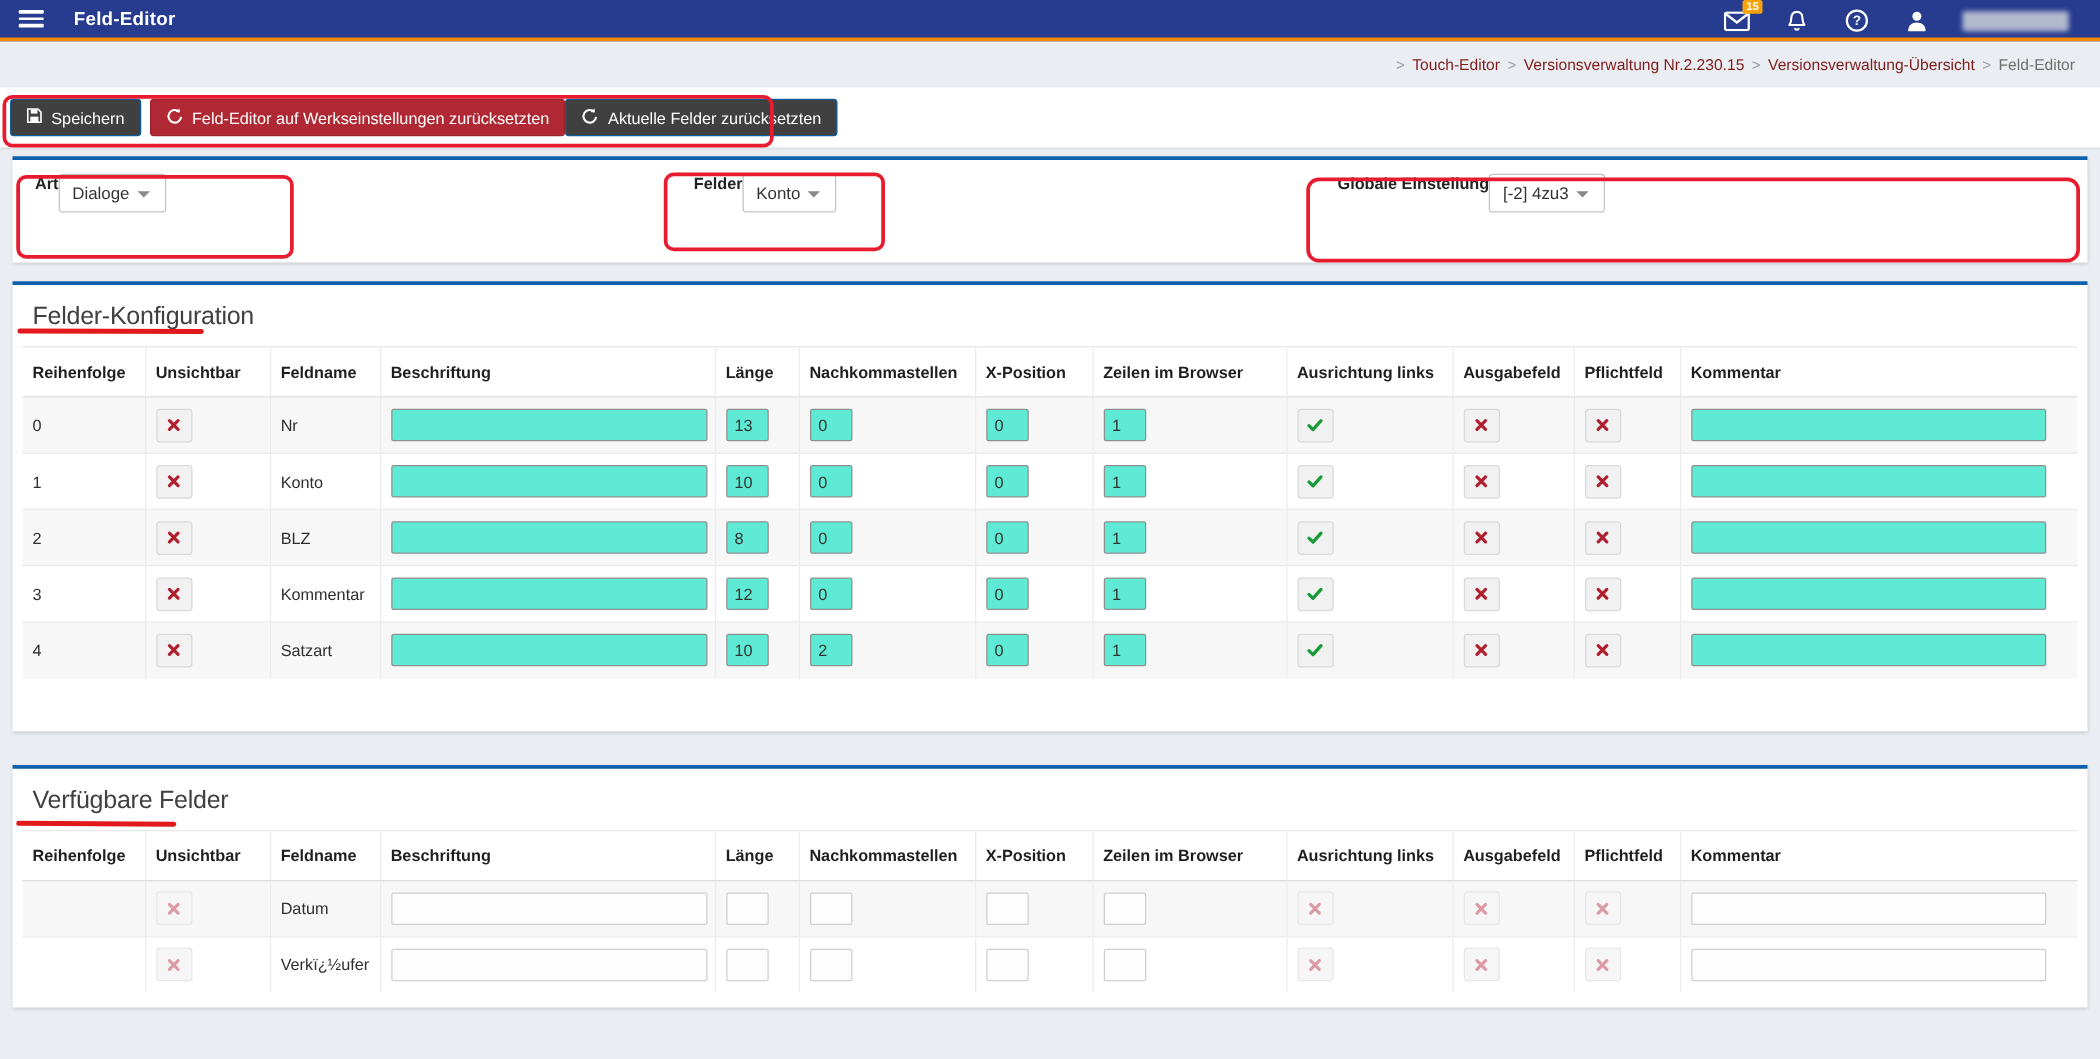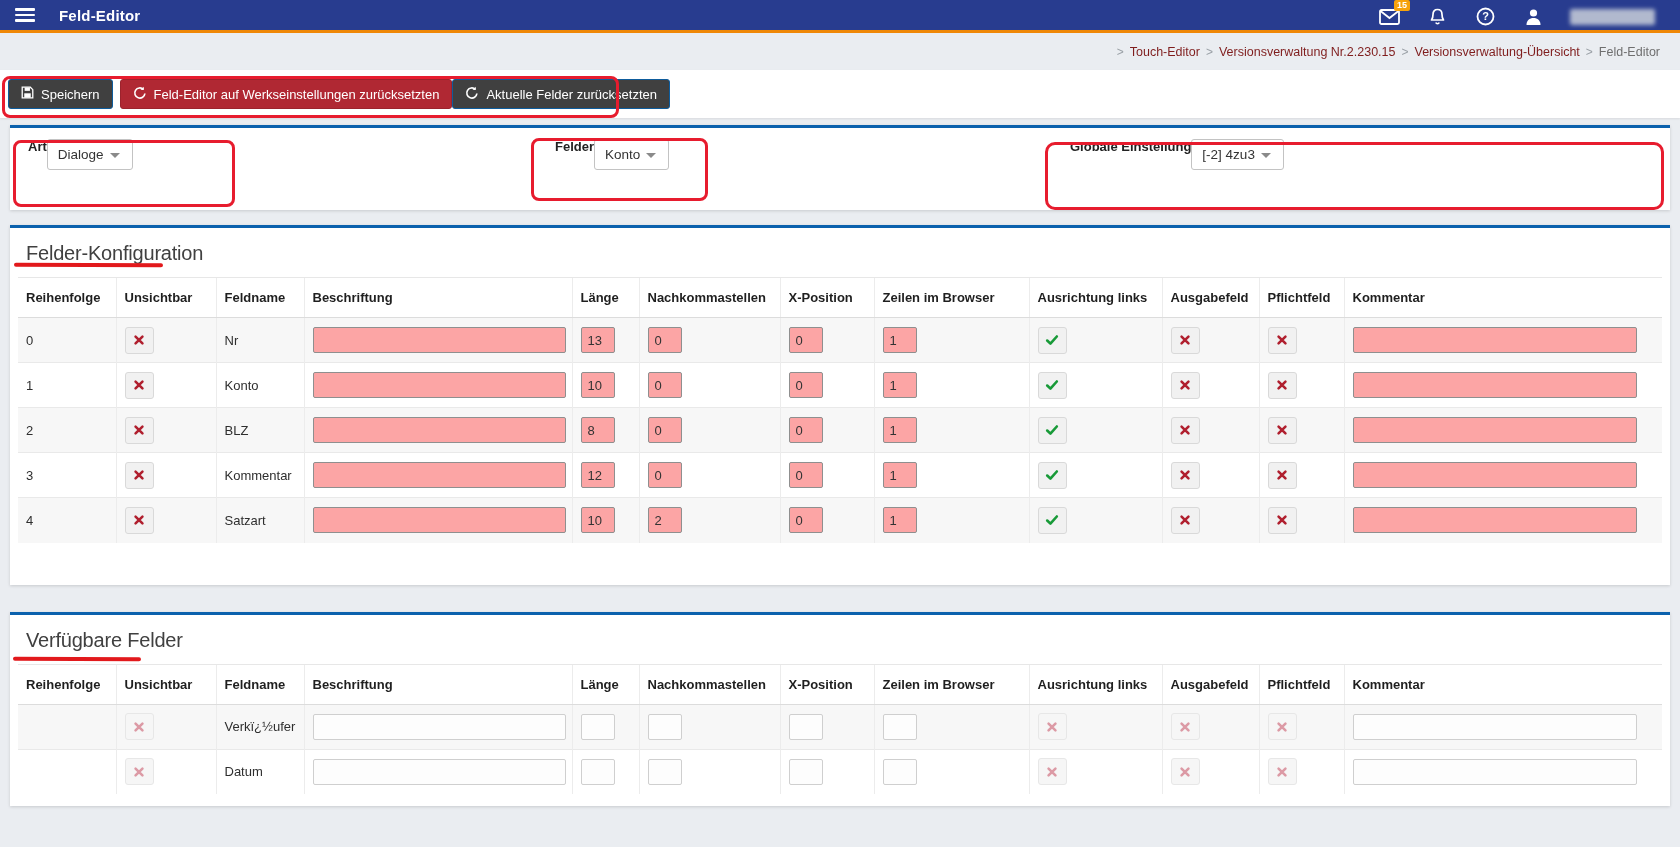--- a/index.html
+++ b/index.html
@@ -76,21 +76,21 @@
     text-align:left; font-size:13px; font-weight:bold; color:#1f1f1f;
     padding:12px 8px; border-top:1px solid #e7e7e7; border-bottom:1px solid #dcdcdc;
     white-space:nowrap; overflow:hidden;
   }
   .tbl th + th, .tbl td + td { border-left:1px solid #ececec; }
   .tbl td { height:45px; padding:0 8px; vertical-align:middle; font-size:13px; color:#2e2e2e; }
   .tbl tbody tr:nth-child(odd) { background:#f7f7f7; }
   .tbl tbody tr + tr td { border-top:1px solid #e9e9e9; }
 
   .tbl input[type=text] {
-    height:26px; border:1px solid #8f8f8f; border-radius:2px; background:#fca5a5;
+    height:26px; border:1px solid #8f8f8f; border-radius:2px; background:#5eead4;
     font-family:inherit; font-size:13px; color:#333; padding:2px 6px;
   }
   .tbl input.in-small { width:34px; }
   .tbl input.in-besch { width:253px; }
   .tbl input.in-komm { width:284px; }
   .tbl input.dis { border-color:#cfcfcf; background:#fdfdfd; }
 
   .toggle {
     width:29px; height:27px; background:#f1f1f1; border:1px solid #d9d9d9; border-radius:3px;
     display:inline-flex; align-items:center; justify-content:center; cursor:pointer; padding:0;
@@ -439,51 +439,51 @@
         </tr>
       </thead>
       <tbody>
         <tr>
           <td><span></span></td>
           <td><button class="toggle disabled">
               <svg width="12" height="12" viewBox="0 0 16 16">
                 <path d="M3.4 3.4 L12.6 12.6 M12.6 3.4 L3.4 12.6" fill="none" stroke="#dc9aa5" stroke-width="3.4" stroke-linecap="round"></path>
               </svg>
             </button></td>
+          <td><span>Datum</span></td>
+          <td><input type="text" class="in-besch dis" disabled="" style=""></td>
+          <td><input type="text" class="in-small dis" disabled="" style=""></td>
+          <td><input type="text" class="in-small dis" disabled="" style=""></td>
+          <td><input type="text" class="in-small dis" disabled="" style=""></td>
+          <td><input type="text" class="in-small dis" disabled="" style=""></td>
+          <td><button class="toggle disabled">
+              <svg width="12" height="12" viewBox="0 0 16 16">
+                <path d="M3.4 3.4 L12.6 12.6 M12.6 3.4 L3.4 12.6" fill="none" stroke="#dc9aa5" stroke-width="3.4" stroke-linecap="round"></path>
+              </svg>
+            </button></td>
+          <td><button class="toggle disabled">
+              <svg width="12" height="12" viewBox="0 0 16 16">
+                <path d="M3.4 3.4 L12.6 12.6 M12.6 3.4 L3.4 12.6" fill="none" stroke="#dc9aa5" stroke-width="3.4" stroke-linecap="round"></path>
+              </svg>
+            </button></td>
+          <td><button class="toggle disabled">
+              <svg width="12" height="12" viewBox="0 0 16 16">
+                <path d="M3.4 3.4 L12.6 12.6 M12.6 3.4 L3.4 12.6" fill="none" stroke="#dc9aa5" stroke-width="3.4" stroke-linecap="round"></path>
+              </svg>
+            </button></td>
+          <td><input type="text" class="in-komm dis" disabled="" style=""></td>
+        </tr>
+        <tr>
+          <td><span></span></td>
+          <td><button class="toggle disabled">
+              <svg width="12" height="12" viewBox="0 0 16 16">
+                <path d="M3.4 3.4 L12.6 12.6 M12.6 3.4 L3.4 12.6" fill="none" stroke="#dc9aa5" stroke-width="3.4" stroke-linecap="round"></path>
+              </svg>
+            </button></td>
           <td><span>Verkï¿½ufer</span></td>
-          <td><input type="text" class="in-besch dis" disabled="" style=""></td>
-          <td><input type="text" class="in-small dis" disabled="" style=""></td>
-          <td><input type="text" class="in-small dis" disabled="" style=""></td>
-          <td><input type="text" class="in-small dis" disabled="" style=""></td>
-          <td><input type="text" class="in-small dis" disabled="" style=""></td>
-          <td><button class="toggle disabled">
-              <svg width="12" height="12" viewBox="0 0 16 16">
-                <path d="M3.4 3.4 L12.6 12.6 M12.6 3.4 L3.4 12.6" fill="none" stroke="#dc9aa5" stroke-width="3.4" stroke-linecap="round"></path>
-              </svg>
-            </button></td>
-          <td><button class="toggle disabled">
-              <svg width="12" height="12" viewBox="0 0 16 16">
-                <path d="M3.4 3.4 L12.6 12.6 M12.6 3.4 L3.4 12.6" fill="none" stroke="#dc9aa5" stroke-width="3.4" stroke-linecap="round"></path>
-              </svg>
-            </button></td>
-          <td><button class="toggle disabled">
-              <svg width="12" height="12" viewBox="0 0 16 16">
-                <path d="M3.4 3.4 L12.6 12.6 M12.6 3.4 L3.4 12.6" fill="none" stroke="#dc9aa5" stroke-width="3.4" stroke-linecap="round"></path>
-              </svg>
-            </button></td>
-          <td><input type="text" class="in-komm dis" disabled="" style=""></td>
-        </tr>
-        <tr>
-          <td><span></span></td>
-          <td><button class="toggle disabled">
-              <svg width="12" height="12" viewBox="0 0 16 16">
-                <path d="M3.4 3.4 L12.6 12.6 M12.6 3.4 L3.4 12.6" fill="none" stroke="#dc9aa5" stroke-width="3.4" stroke-linecap="round"></path>
-              </svg>
-            </button></td>
-          <td><span>Datum</span></td>
           <td><input type="text" class="in-besch dis" disabled="" style=""></td>
           <td><input type="text" class="in-small dis" disabled="" style=""></td>
           <td><input type="text" class="in-small dis" disabled="" style=""></td>
           <td><input type="text" class="in-small dis" disabled="" style=""></td>
           <td><input type="text" class="in-small dis" disabled="" style=""></td>
           <td><button class="toggle disabled">
               <svg width="12" height="12" viewBox="0 0 16 16">
                 <path d="M3.4 3.4 L12.6 12.6 M12.6 3.4 L3.4 12.6" fill="none" stroke="#dc9aa5" stroke-width="3.4" stroke-linecap="round"></path>
               </svg>
             </button></td>

